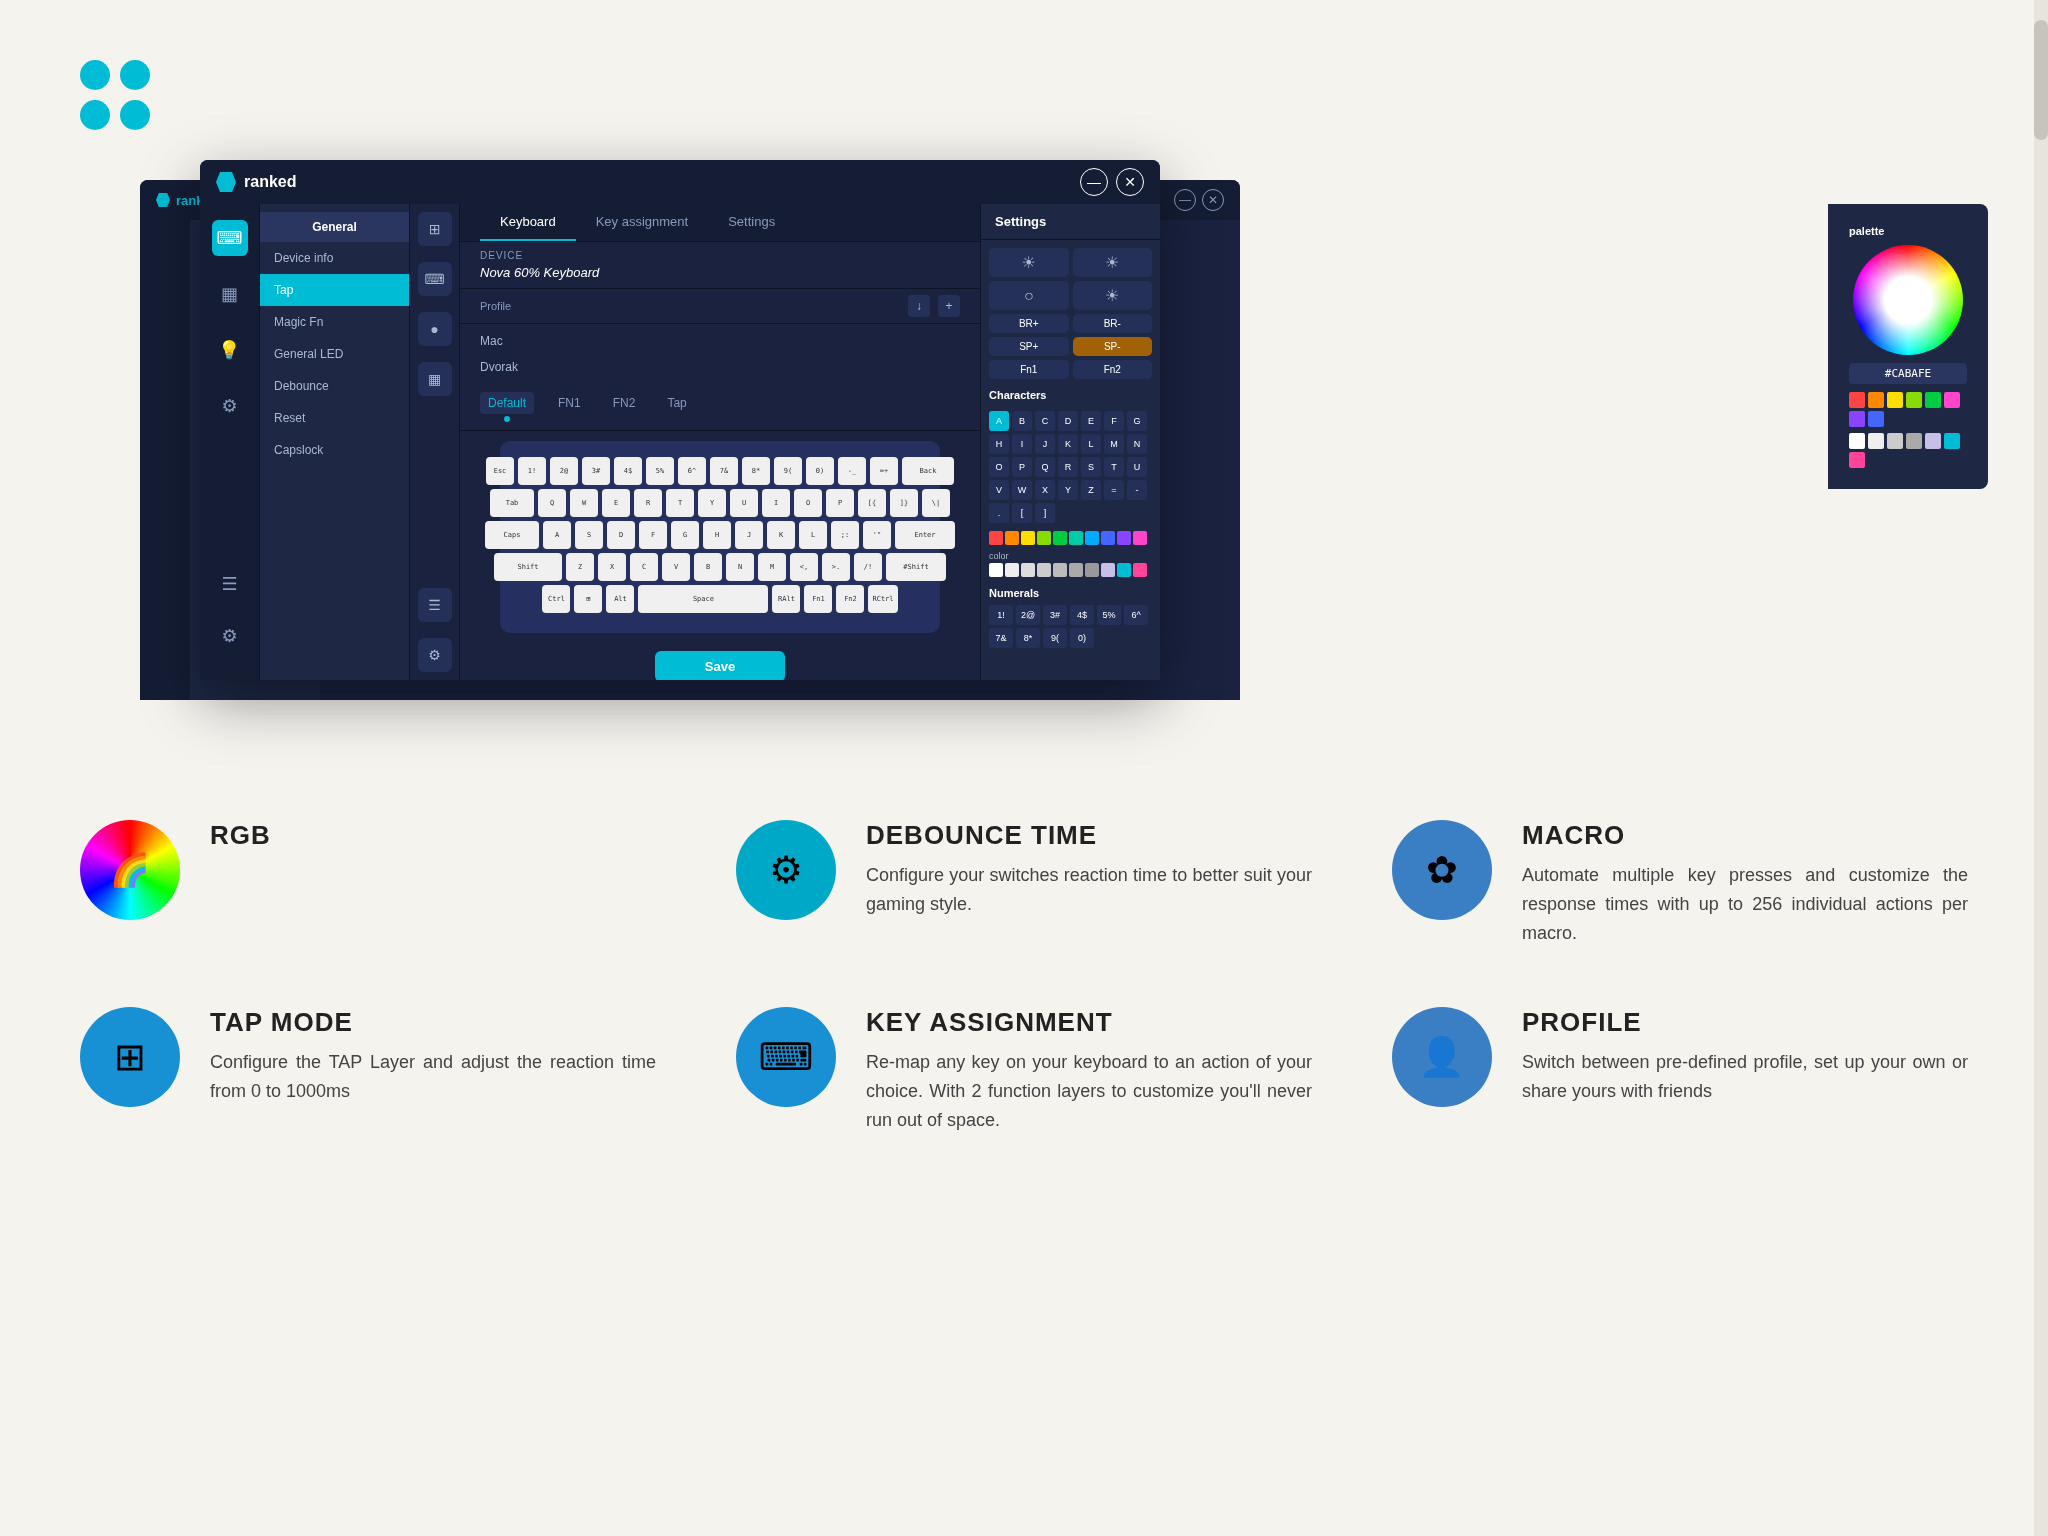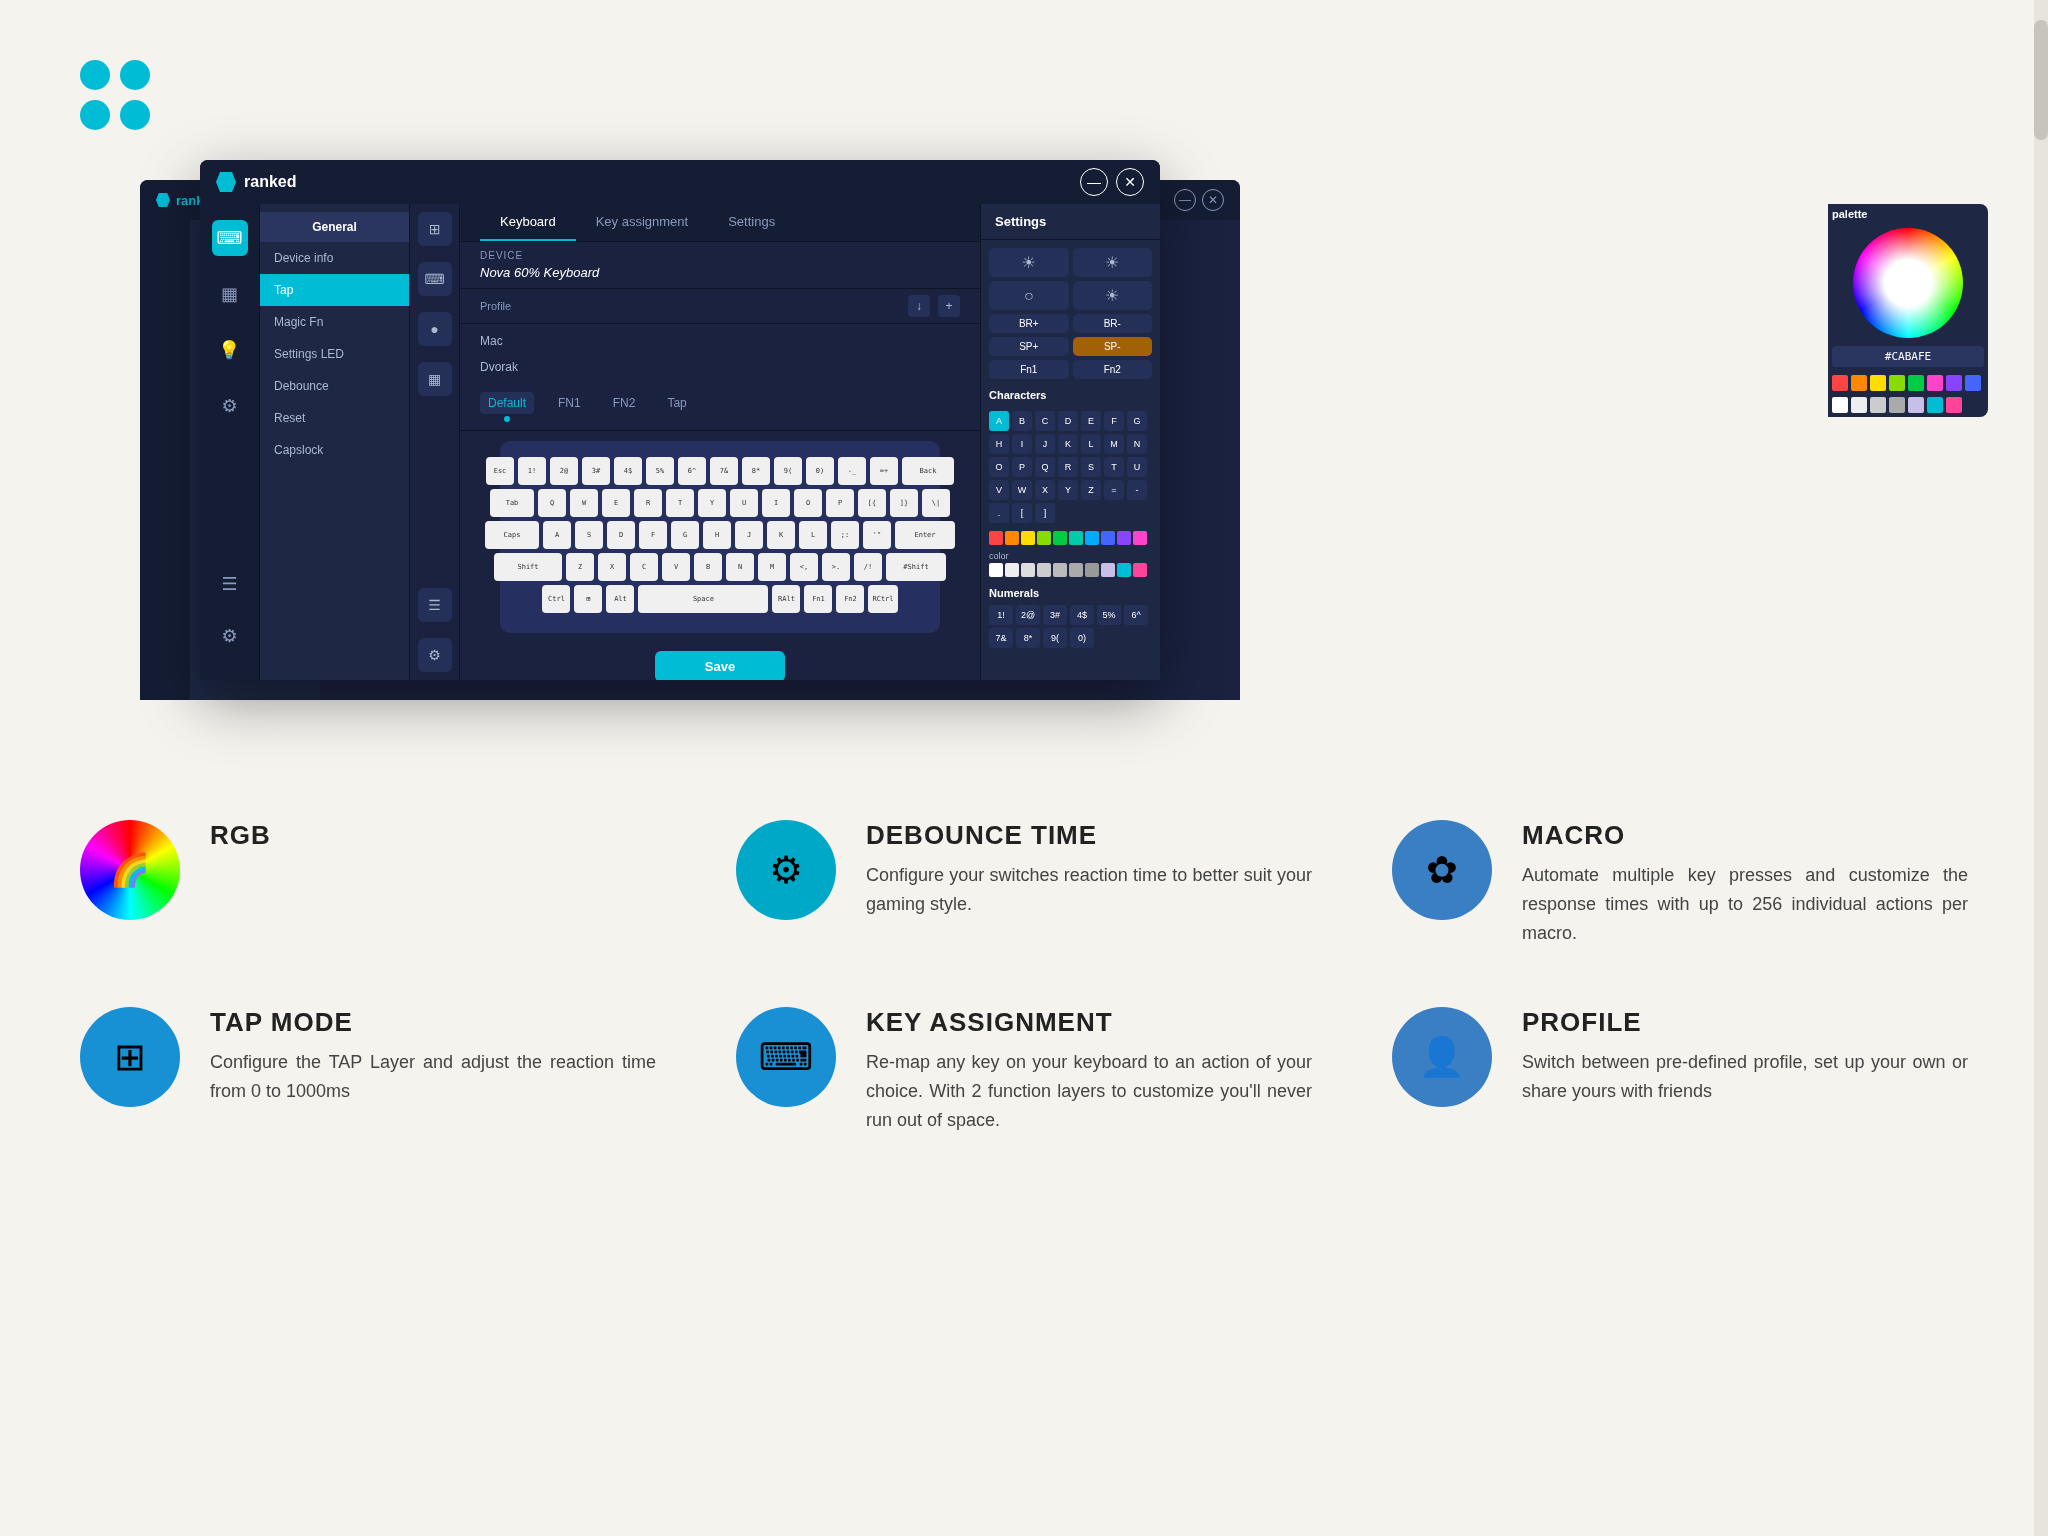--- a/index.html
+++ b/index.html
@@ -529,21 +529,21 @@
           <div class="sidebar-icon">☰</div>
           <div class="sidebar-icon">⚙</div>
         </div>
       </div>
 
       <div class="nav-panel">
         <div class="nav-group-header">General</div>
         <div class="nav-item">Device info</div>
         <div class="nav-item active">Tap</div>
         <div class="nav-item">Magic Fn</div>
-        <div class="nav-item">Settings LED</div>
+        <div class="nav-item">General LED</div>
         <div class="nav-item">Debounce</div>
         <div class="nav-item">Reset</div>
         <div class="nav-item">Capslock</div>
       </div>
 
       <div class="icon-col">
         <div class="icon-col-item">⊞</div>
         <div class="icon-col-item">⌨</div>
         <div class="icon-col-item">●</div>
         <div class="icon-col-item">▦</div>
@@ -770,21 +770,21 @@
             <div style="background:#243058;border-radius:3px;width:24px;height:20px;display:flex;align-items:center;justify-content:center;font-size:9px;color:#fff;cursor:pointer;">7&amp;</div>
             <div style="background:#243058;border-radius:3px;width:24px;height:20px;display:flex;align-items:center;justify-content:center;font-size:9px;color:#fff;cursor:pointer;">8*</div>
             <div style="background:#243058;border-radius:3px;width:24px;height:20px;display:flex;align-items:center;justify-content:center;font-size:9px;color:#fff;cursor:pointer;">9(</div>
             <div style="background:#243058;border-radius:3px;width:24px;height:20px;display:flex;align-items:center;justify-content:center;font-size:9px;color:#fff;cursor:pointer;">0)</div>
           </div>
         </div>
       </div>
     </div>
   </div>
 
-  <div style="position:absolute;top:44px;right:0;width:160px;background:#1e2845;border-radius:0 8px 8px 0;padding:4px;z-index:5;">
+  <div style="position:absolute;top:44px;right:0;width:160px;background:#1e2845;border-radius:0 8px 8px 0;padding:21px;z-index:5;">
     <div style="color:#fff;font-size:11px;font-weight:600;margin-bottom:8px;">palette</div>
     <div style="width:110px;height:110px;border-radius:50%;background:conic-gradient(red 0deg, yellow 60deg, lime 120deg, cyan 180deg, blue 240deg, magenta 300deg, red 360deg);margin:0 auto 8px;position:relative;overflow:hidden;">
       <div style="position:absolute;inset:0;background:radial-gradient(circle at center, white 30%, transparent 70%);border-radius:50%;"></div>
     </div>
     <div style="background:#2a3560;border-radius:4px;padding:4px 8px;color:#fff;font-size:11px;text-align:center;margin-bottom:8px;font-family:monospace;">#CABAFE</div>
     <div style="display:flex;flex-wrap:wrap;gap:3px;margin-bottom:6px;">
       <div style="width:16px;height:16px;background:#ff4444;border-radius:2px;"></div>
       <div style="width:16px;height:16px;background:#ff8800;border-radius:2px;"></div>
       <div style="width:16px;height:16px;background:#ffdd00;border-radius:2px;"></div>
       <div style="width:16px;height:16px;background:#88dd00;border-radius:2px;"></div>

